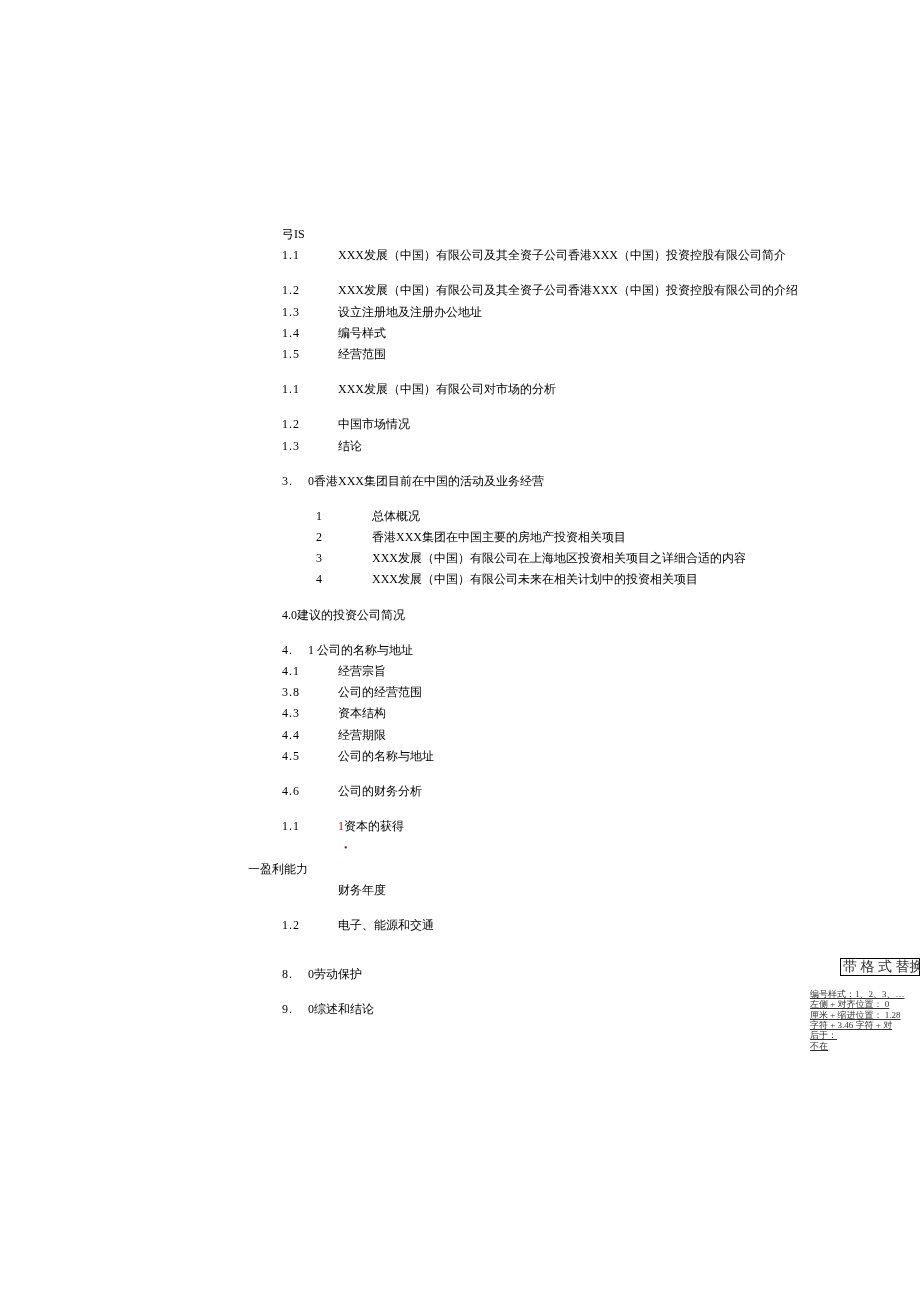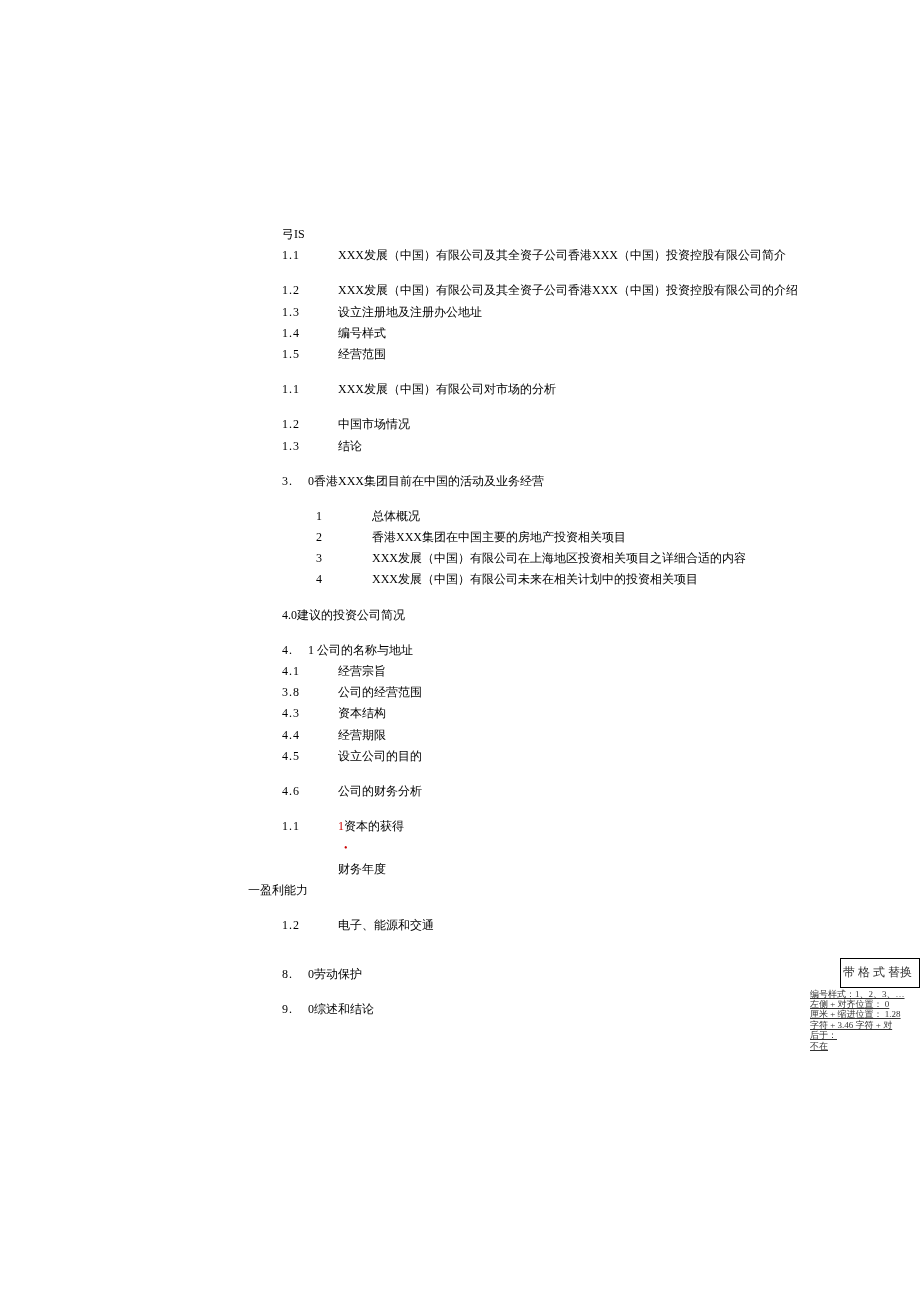--- a/index.html
+++ b/index.html
@@ -51,24 +51,24 @@
       top: 958px;
       width: 110px;
       font-size: 9px;
       line-height: 1.15;
       color: #333;
       text-align: left;
       overflow: hidden;
     }
     .annotation-header {
       border: 1px solid #000;
-      padding: 7px 2px;
+      padding: 0 2px;
       margin-left: 30px;
-      margin-bottom: 1px;
-      font-size: 12px;
+      margin-bottom: 13px;
+      font-size: 14px;
       white-space: nowrap;
     }
     .annotation-body {
       white-space: pre-line;
       text-decoration: underline;
     }
     .red-num {
       color: #cc0000;
     }
   </style>
@@ -97,28 +97,28 @@
       <div class="line indent1"><span class="num">3</span><span class="gap"></span><span>XXX发展（中国）有限公司在上海地区投资相关项目之详细合适的内容</span></div>
       <div class="line indent1"><span class="num">4</span><span class="gap"></span><span>XXX发展（中国）有限公司未来在相关计划中的投资相关项目</span></div>
       <div class="spacer"></div>
       <div class="line"><span>4.0建议的投资公司简况</span></div>
       <div class="spacer"></div>
       <div class="line"><span class="num" style="min-width: 26px;">4.</span><span>1  公司的名称与地址</span></div>
       <div class="line"><span class="num">4.1</span><span class="gap"></span><span>经营宗旨</span></div>
       <div class="line"><span class="num">3.8</span><span class="gap"></span><span>公司的经营范围</span></div>
       <div class="line"><span class="num">4.3</span><span class="gap"></span><span>资本结构</span></div>
       <div class="line"><span class="num">4.4</span><span class="gap"></span><span>经营期限</span></div>
-      <div class="line"><span class="num">4.5</span><span class="gap"></span><span>设立公司的目的</span></div>
+      <div class="line"><span class="num">4.5</span><span class="gap"></span><span>公司的名称与地址</span></div>
       <div class="spacer"></div>
       <div class="line"><span class="num">4.6</span><span class="gap"></span><span>公司的财务分析</span></div>
       <div class="spacer"></div>
       <div class="line"><span class="num">1.1</span><span class="gap"></span><span class="red-num">1</span><span>资本的获得</span></div>
       <div class="line"><span class="red-bullet">•</span></div>
+      <div class="line" style="margin-left: -34px;"><span>一盈利能力</span></div>
       <div class="line"><span style="display: inline-block; width: 56px;"></span><span>财务年度</span></div>
-      <div class="line" style="margin-left: -34px;"><span>一盈利能力</span></div>
       <div class="spacer"></div>
       <div class="line"><span class="num">1.2</span><span class="gap"></span><span>电子、能源和交通</span></div>
       <div class="spacer"></div>
       <div class="spacer"></div>
       <div class="line"><span class="num" style="min-width: 26px;">8.</span><span>0劳动保护</span></div>
       <div class="spacer"></div>
       <div class="line"><span class="num" style="min-width: 26px;">9.</span><span>0综述和结论</span></div>
     </div>
 </div>
 

